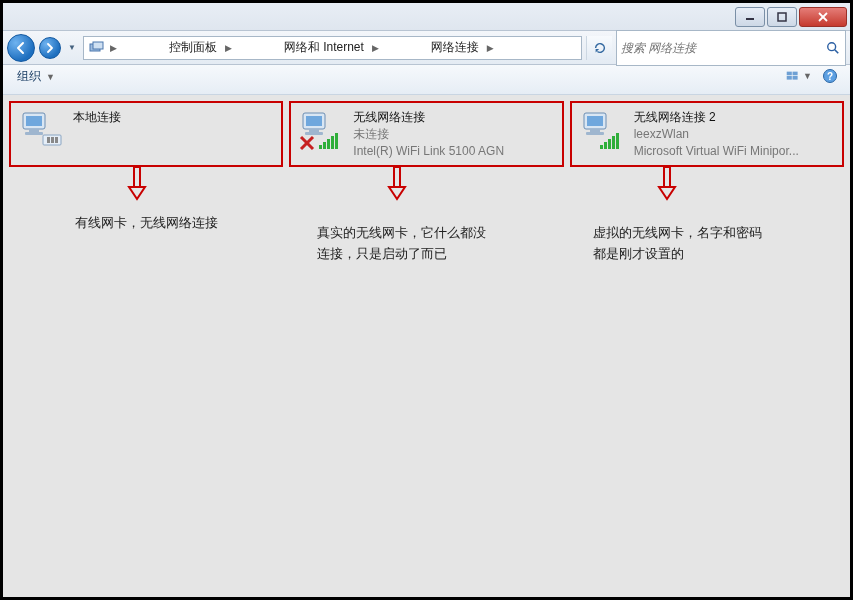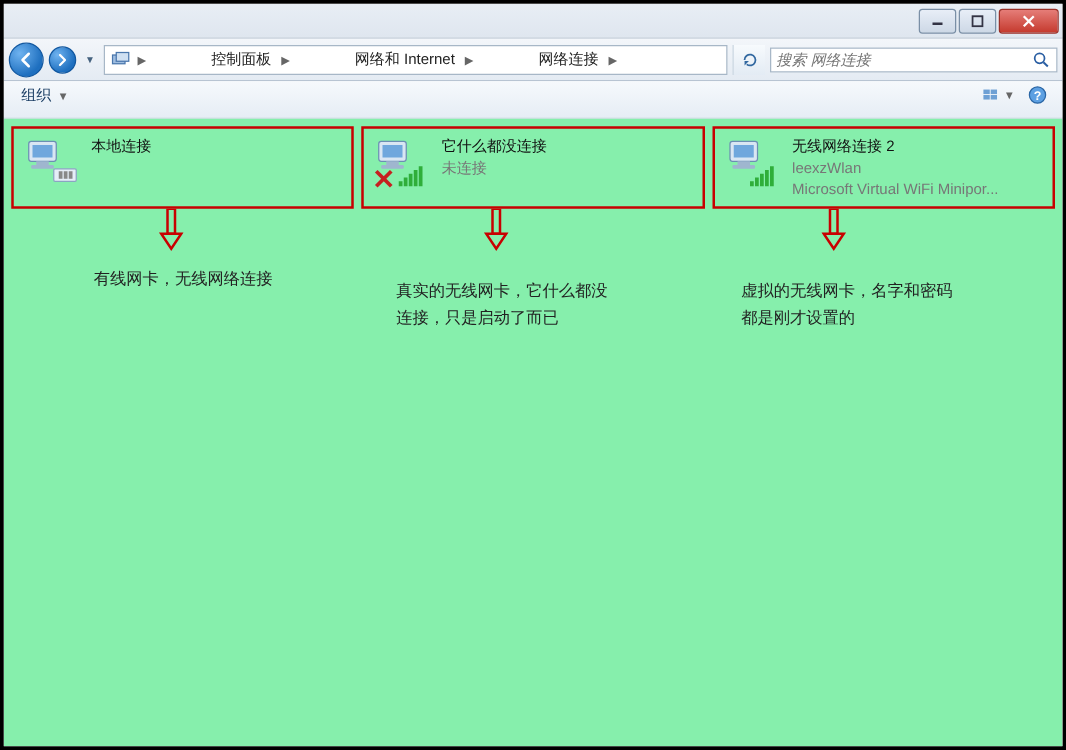--- a/index.html
+++ b/index.html
@@ -105,21 +105,21 @@
   }
   .addr-refresh {
     width: 26px; height: 24px;
     border-left: 1px solid #ccd7e2;
     display:flex; align-items:center; justify-content:center;
     color:#3268a0;
     background: linear-gradient(to bottom,#f7fafd,#e3ebf4);
   }
   .searchbox {
     width: 230px;
-    height: 20px;
+    height: 36px;
     background: #fff;
     border: 1px solid #a7b7c7;
     display: flex;
     align-items: center;
     padding: 0 4px;
     gap: 4px;
   }
   .searchbox input {
     flex:1;
     border:none;
@@ -152,21 +152,21 @@
     width:28px; height:22px;
     display:flex; align-items:center; justify-content:center;
     color:#3a6ca3;
     border-radius:2px;
   }
 
   
   .content {
     position: relative;
     height: calc(100% - 28px - 34px - 30px);
-    background: #86efac;
+    background: #e5e5e5;
     padding: 6px;
   }
   .conn-row {
     display: flex;
     gap: 6px;
   }
   .conn-card {
     flex: 1;
     border: 2px solid #c80000;
     display: flex;
@@ -334,22 +334,23 @@
           <g>
             <rect x="20" y="36" width="3" height="4" fill="#2fae3a"></rect>
             <rect x="24" y="33" width="3" height="7" fill="#2fae3a"></rect>
             <rect x="28" y="30" width="3" height="10" fill="#2fae3a"></rect>
             <rect x="32" y="27" width="3" height="13" fill="#2fae3a"></rect>
             <rect x="36" y="24" width="3" height="16" fill="#2fae3a"></rect>
           </g>
         </svg>
       </div>
       <div class="conn-text">
-        <div class="line1">它什么都没连接</div>
+        <div class="line1">无线网络连接</div>
         <div class="line2">未连接</div>
+        <div class="line3">Intel(R) WiFi Link 5100 AGN</div>
       </div>
     </div>
 
     <div class="conn-card">
       <div class="conn-icon">
         <svg width="46" height="42" viewBox="0 0 46 42">
           <rect x="4" y="4" width="22" height="16" rx="2" fill="#d9e6f3" stroke="#6c8eb3"></rect>
           <rect x="7" y="7" width="16" height="10" fill="#6fa7dd"></rect>
           <rect x="10" y="20" width="10" height="3" fill="#9fb6cf"></rect>
           <rect x="6" y="23" width="18" height="3" rx="1" fill="#9fb6cf"></rect>

